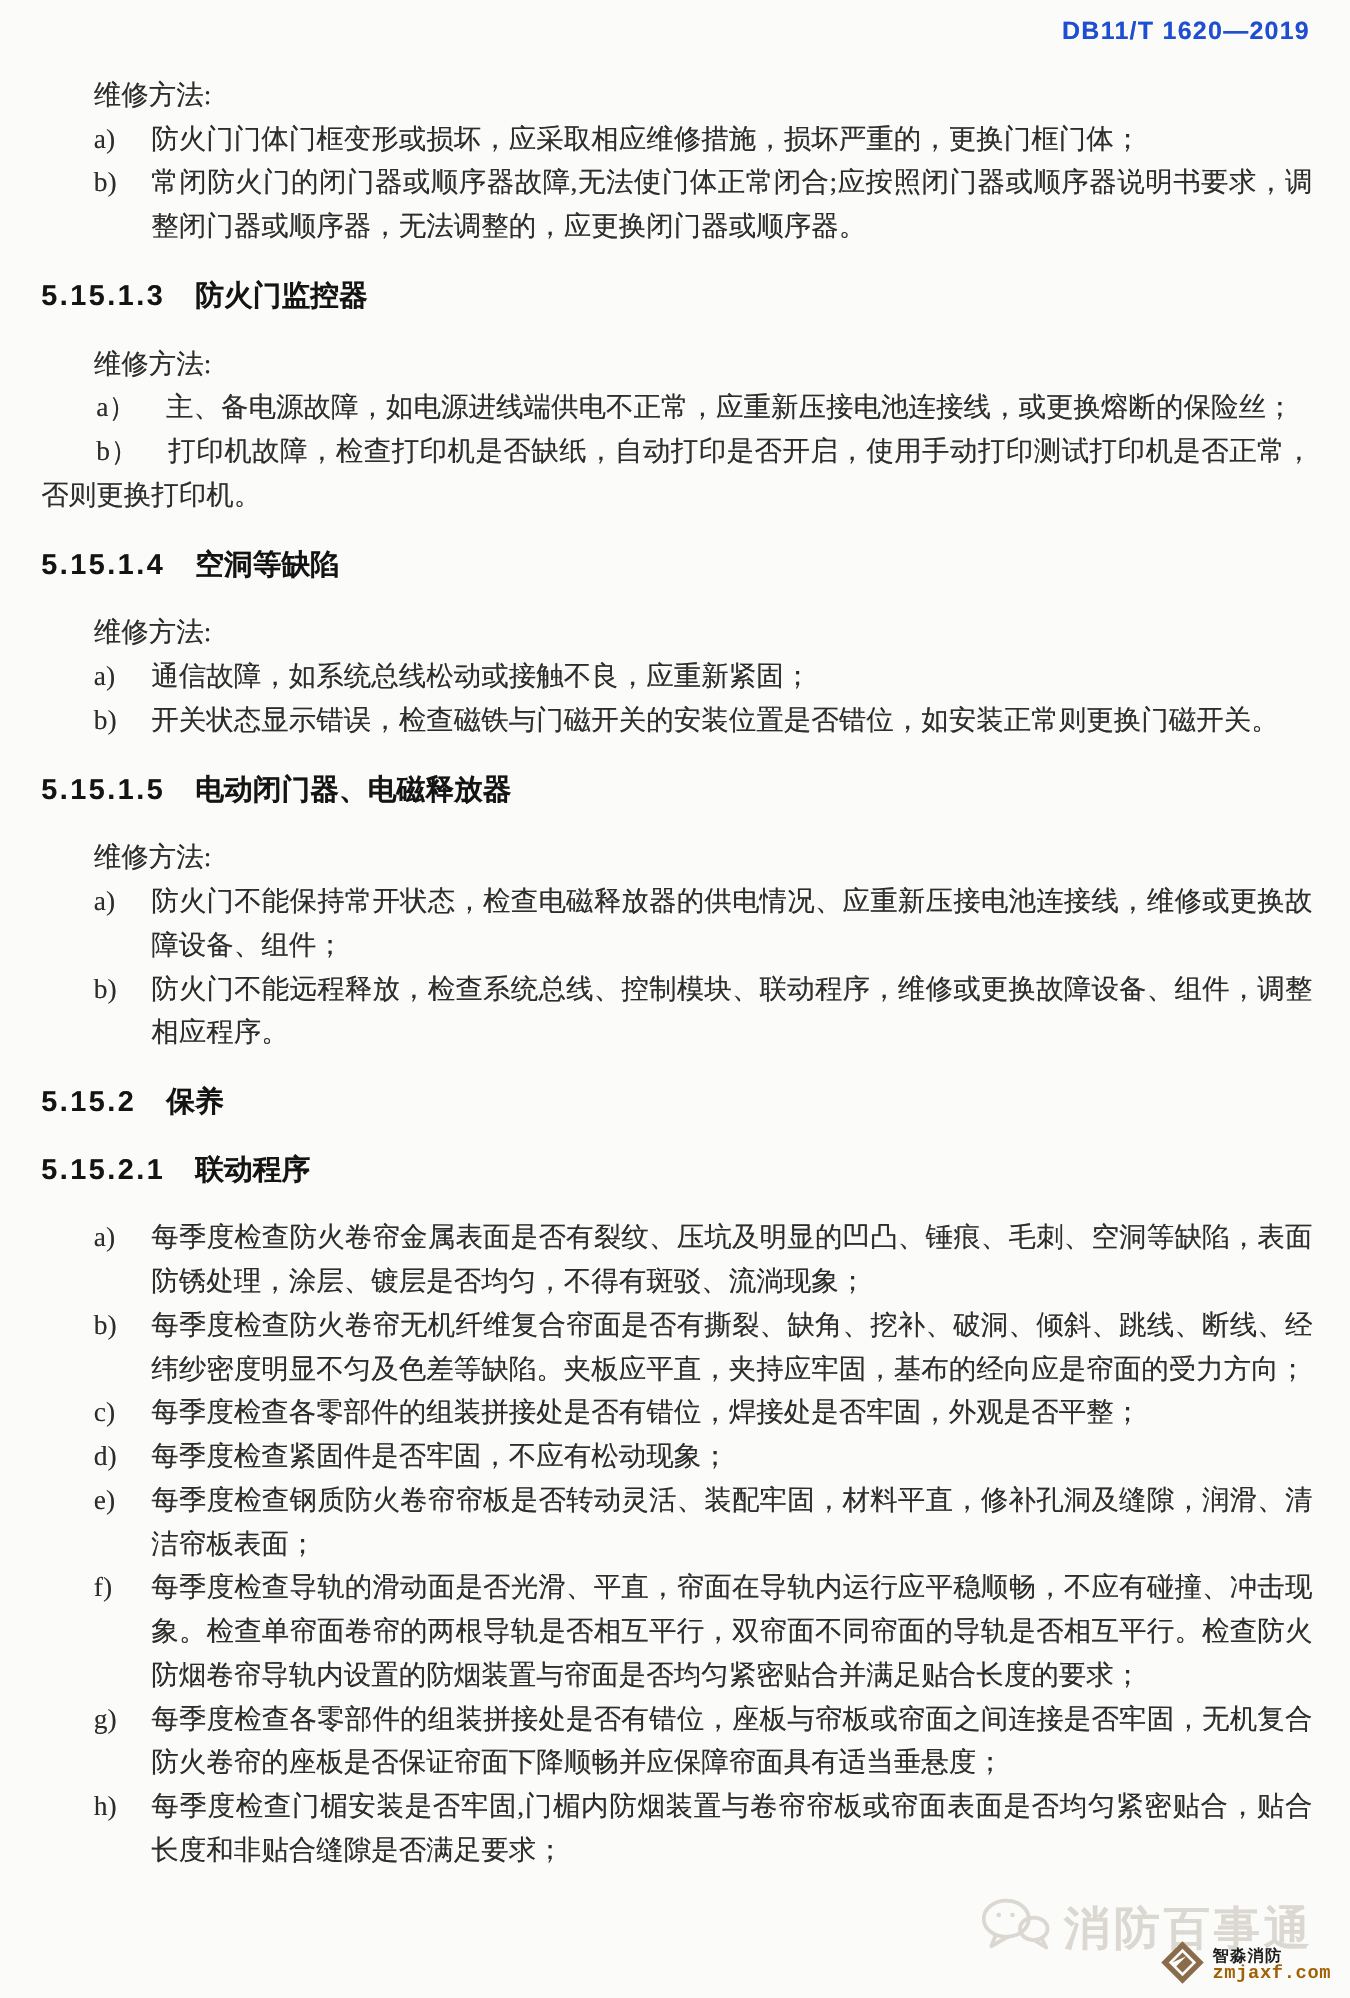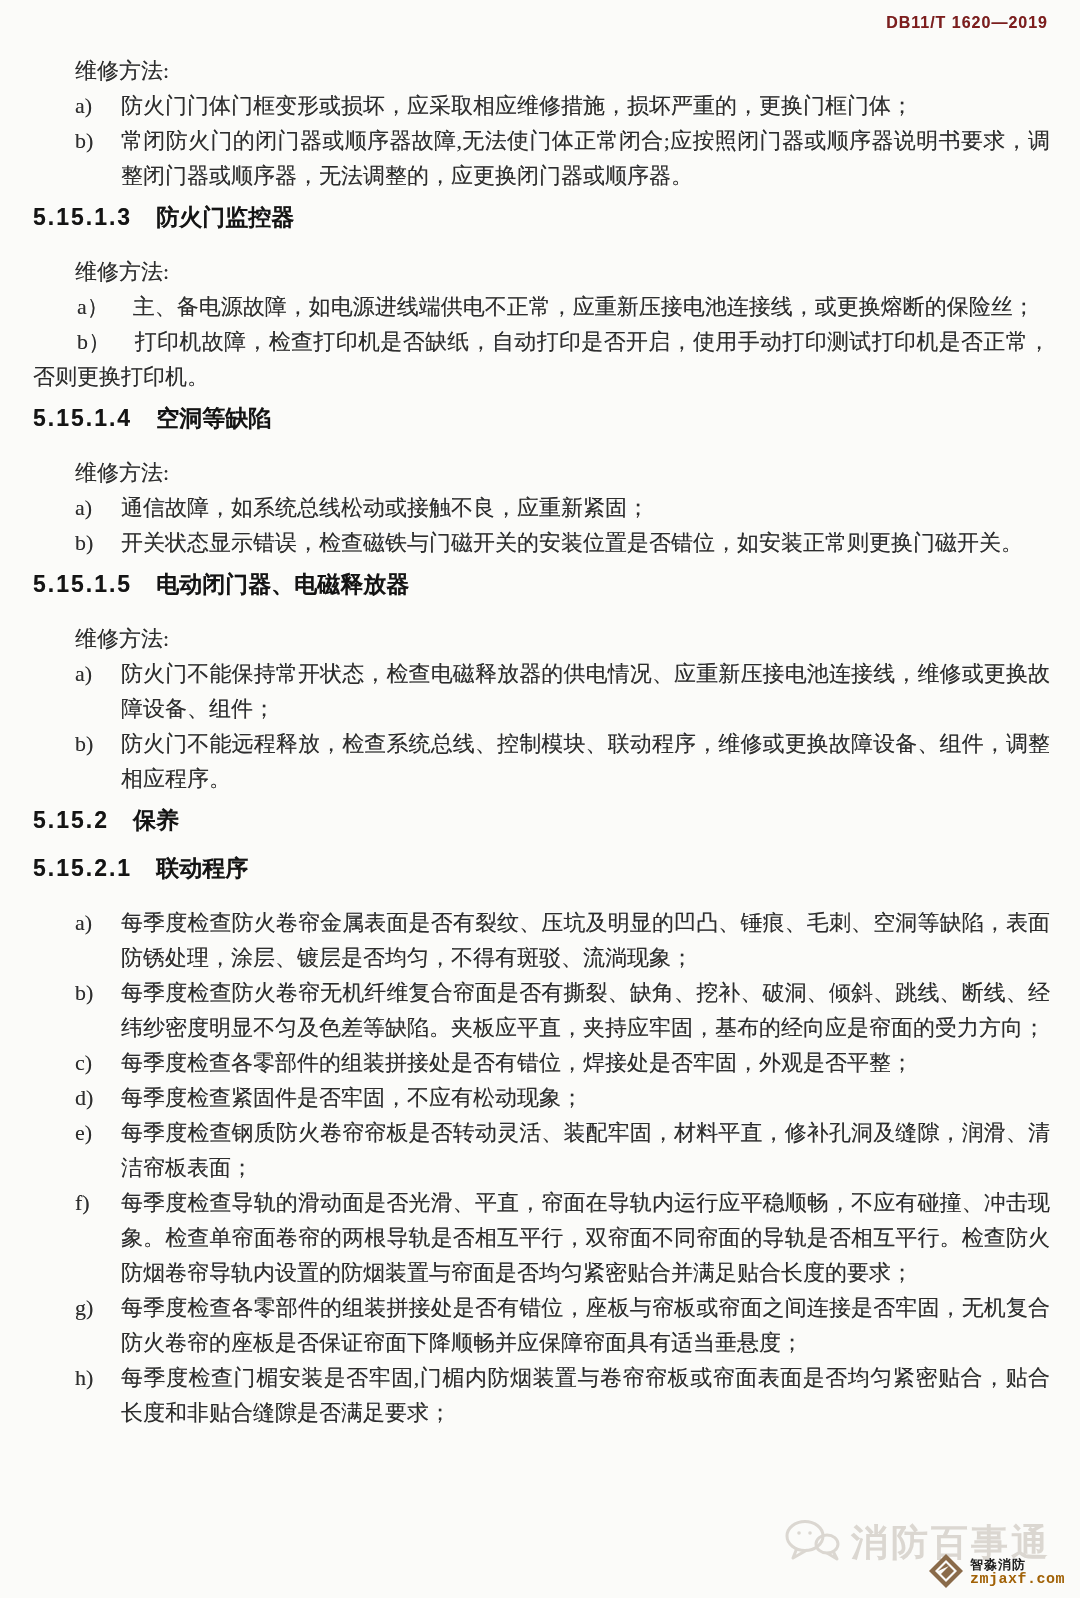--- a/index.html
+++ b/index.html
@@ -13,24 +13,24 @@
     color: #2d2d2d;
     -webkit-font-smoothing: antialiased;
   }
   .page {
     padding: 14px 30px 0 33px;
     text-shadow: 0 0 0.5px rgba(40,40,40,0.45);
   }
   .doc-number {
     text-align: right;
     font-family: "Liberation Sans", "DejaVu Sans", sans-serif;
-    font-size: 16px;
+    font-size: 20px;
     font-weight: 600;
     letter-spacing: 1px;
-    color: #7f1d1d;
+    color: #1d4ed8;
     padding-right: 2px;
   }
   .block { margin-top: 21px; }
   .label {
     margin: 0 0 0 42px;
     font-size: 22px;
     line-height: 35px;
   }
   .list { margin-left: 42px; }
   .li { display: flex; font-size: 22px; line-height: 35px; }
@@ -41,21 +41,21 @@
     font-size: 22px;
     line-height: 35px;
     text-indent: 44px;
     text-align: justify;
   }
   .para-block .pmarker { margin-right: 24px; }
   .heading {
     display: flex;
     align-items: baseline;
     gap: 24px;
-    margin: 9px 0 17px 0;
+    margin: 23px 0 17px 0;
     font-size: 23px;
     font-weight: bold;
     color: #141414;
     line-height: 30px;
   }
   .heading .hnum {
     font-family: "Liberation Sans", "DejaVu Sans", sans-serif;
     letter-spacing: 2px;
     font-weight: 700;
   }

